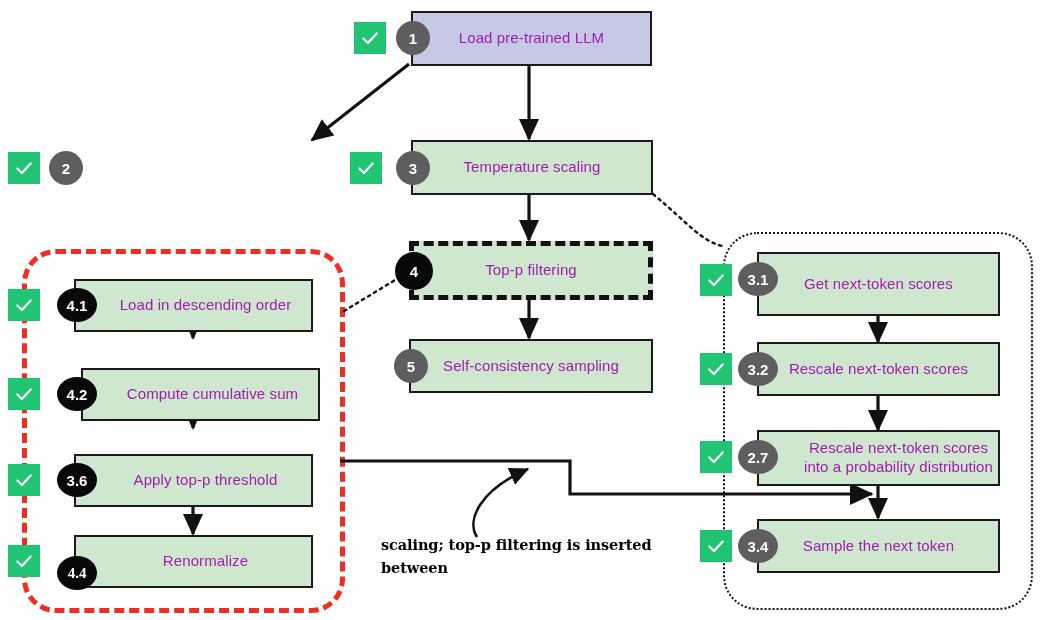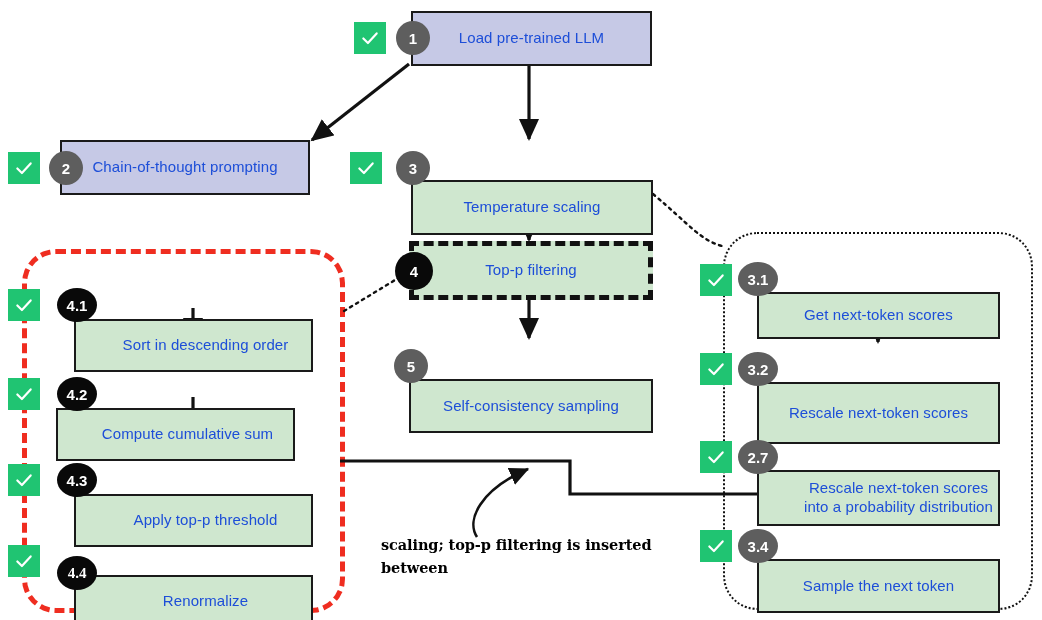--- a/index.html
+++ b/index.html
@@ -2,23 +2,23 @@
 <html><head>
 <meta charset="utf-8">
 <style>
   html,body{margin:0;padding:0;background:#ffffff;}
   body{width:1042px;height:620px;font-family:"Liberation Sans",sans-serif;}
   #stage{position:relative;width:1042px;height:620px;overflow:hidden;background:#fff;}
 
   
   .node{position:absolute;box-sizing:border-box;border:2.5px solid #1a1a1a;
         display:flex;align-items:center;justify-content:center;text-align:center;
-        color:#1d4ed8;font-size:15px;line-height:1.25;letter-spacing:.1px;z-index:6;}
+        color:#a21caf;font-size:15px;line-height:1.25;letter-spacing:.1px;z-index:6;}
   .node.purple{background:#c6c9e6;}
-  .node.green{background:#cfe7cf;margin-top:40px;}
+  .node.green{background:#cfe7cf;}
   .node.dashed{border:5px dashed #111;background:#cfe7cf;}
   .node .lbl{padding:0 10px;}
 
   
   .badge{position:absolute;display:flex;align-items:center;justify-content:center;
          border-radius:50%;color:#fff;font-size:14px;font-weight:700;z-index:9;}
   .badge.gray{background:#5e5e5e;}
   .badge.black{background:#090909;}
   .badge.sz1{width:34px;height:34px;font-size:15px;}
   .badge.sz2{width:40px;height:34px;border-radius:50%;font-size:15px;}
@@ -90,23 +90,20 @@
   </div>
   <div class="badge gray sz1" style="left:396px;top:21px;">
     <span>1</span>
   </div>
   <div class="check" style="left:354px;top:22px;">
     <svg viewBox="0 0 24 24">
       <path d="M4 12.5 L9.5 18 L20 6.5" fill="none" stroke="#fff" stroke-width="2.6" stroke-linecap="round" stroke-linejoin="round"></path>
     </svg>
   </div>
 
-  <div class="node purple" style="left:60px;top:140px;width:250px;height:55px;">
-    <span class="lbl">Chain-of-thought prompting</span>
-  </div>
   <div class="badge gray sz1" style="left:49px;top:151px;">
     <span>2</span>
   </div>
   <div class="check" style="left:8px;top:152px;">
     <svg viewBox="0 0 24 24">
       <path d="M4 12.5 L9.5 18 L20 6.5" fill="none" stroke="#fff" stroke-width="2.6" stroke-linecap="round" stroke-linejoin="round"></path>
     </svg>
   </div>
 
   <div class="node green" style="left:411px;top:140px;width:242px;height:55px;">
@@ -128,33 +125,33 @@
     <span>4</span>
   </div>
 
   <div class="node green" style="left:409px;top:339px;width:244px;height:54px;">
     <span class="lbl">Self-consistency sampling</span>
   </div>
   <div class="badge gray sz1" style="left:394px;top:349px;">
     <span>5</span>
   </div>
 
-  <div class="node green" style="left:757px;top:252px;width:243px;height:47px;">
+  <div class="node green" style="left:757px;top:252px;width:243px;height:64px;">
     <span class="lbl">Get next-token scores</span>
   </div>
   <div class="badge gray sz2" style="left:738px;top:262px;">
     <span>3.1</span>
   </div>
   <div class="check" style="left:700px;top:264px;">
     <svg viewBox="0 0 24 24">
       <path d="M4 12.5 L9.5 18 L20 6.5" fill="none" stroke="#fff" stroke-width="2.6" stroke-linecap="round" stroke-linejoin="round"></path>
     </svg>
   </div>
 
-  <div class="node green" style="left:757px;top:342px;width:243px;height:62px;">
+  <div class="node green" style="left:757px;top:342px;width:243px;height:54px;">
     <span class="lbl">Rescale next-token scores</span>
   </div>
   <div class="badge gray sz2" style="left:738px;top:352px;">
     <span>3.2</span>
   </div>
   <div class="check" style="left:700px;top:353px;">
     <svg viewBox="0 0 24 24">
       <path d="M4 12.5 L9.5 18 L20 6.5" fill="none" stroke="#fff" stroke-width="2.6" stroke-linecap="round" stroke-linejoin="round"></path>
     </svg>
   </div>
@@ -177,48 +174,48 @@
   <div class="badge gray sz2" style="left:738px;top:529px;">
     <span>3.4</span>
   </div>
   <div class="check" style="left:700px;top:530px;">
     <svg viewBox="0 0 24 24">
       <path d="M4 12.5 L9.5 18 L20 6.5" fill="none" stroke="#fff" stroke-width="2.6" stroke-linecap="round" stroke-linejoin="round"></path>
     </svg>
   </div>
 
   <div class="node green" style="left:74px;top:279px;width:239px;height:53px;">
-    <span class="lbl" style="padding-left:34px;">Sort in descending order</span>
+    <span class="lbl" style="padding-left:34px;">Load in descending order</span>
   </div>
   <div class="badge black sz2" style="left:57px;top:288px;">
     <span>4.1</span>
   </div>
   <div class="check" style="left:8px;top:289px;">
     <svg viewBox="0 0 24 24">
       <path d="M4 12.5 L9.5 18 L20 6.5" fill="none" stroke="#fff" stroke-width="2.6" stroke-linecap="round" stroke-linejoin="round"></path>
     </svg>
   </div>
 
-  <div class="node green" style="left:56px;top:368px;width:239px;height:53px;">
+  <div class="node green" style="left:81px;top:368px;width:239px;height:53px;">
     <span class="lbl" style="padding-left:34px;">Compute cumulative sum</span>
   </div>
   <div class="badge black sz2" style="left:57px;top:377px;">
     <span>4.2</span>
   </div>
   <div class="check" style="left:8px;top:378px;">
     <svg viewBox="0 0 24 24">
       <path d="M4 12.5 L9.5 18 L20 6.5" fill="none" stroke="#fff" stroke-width="2.6" stroke-linecap="round" stroke-linejoin="round"></path>
     </svg>
   </div>
 
   <div class="node green" style="left:74px;top:454px;width:239px;height:53px;justify-content:center;">
     <span class="lbl" style="padding-left:34px;">Apply top-p threshold</span>
   </div>
   <div class="badge black sz2" style="left:57px;top:463px;">
-    <span>4.3</span>
+    <span>3.6</span>
   </div>
   <div class="check" style="left:8px;top:464px;">
     <svg viewBox="0 0 24 24">
       <path d="M4 12.5 L9.5 18 L20 6.5" fill="none" stroke="#fff" stroke-width="2.6" stroke-linecap="round" stroke-linejoin="round"></path>
     </svg>
   </div>
 
   <div class="node green" style="left:74px;top:535px;width:239px;height:53px;">
     <span class="lbl" style="padding-left:34px;">Renormalize</span>
   </div>

